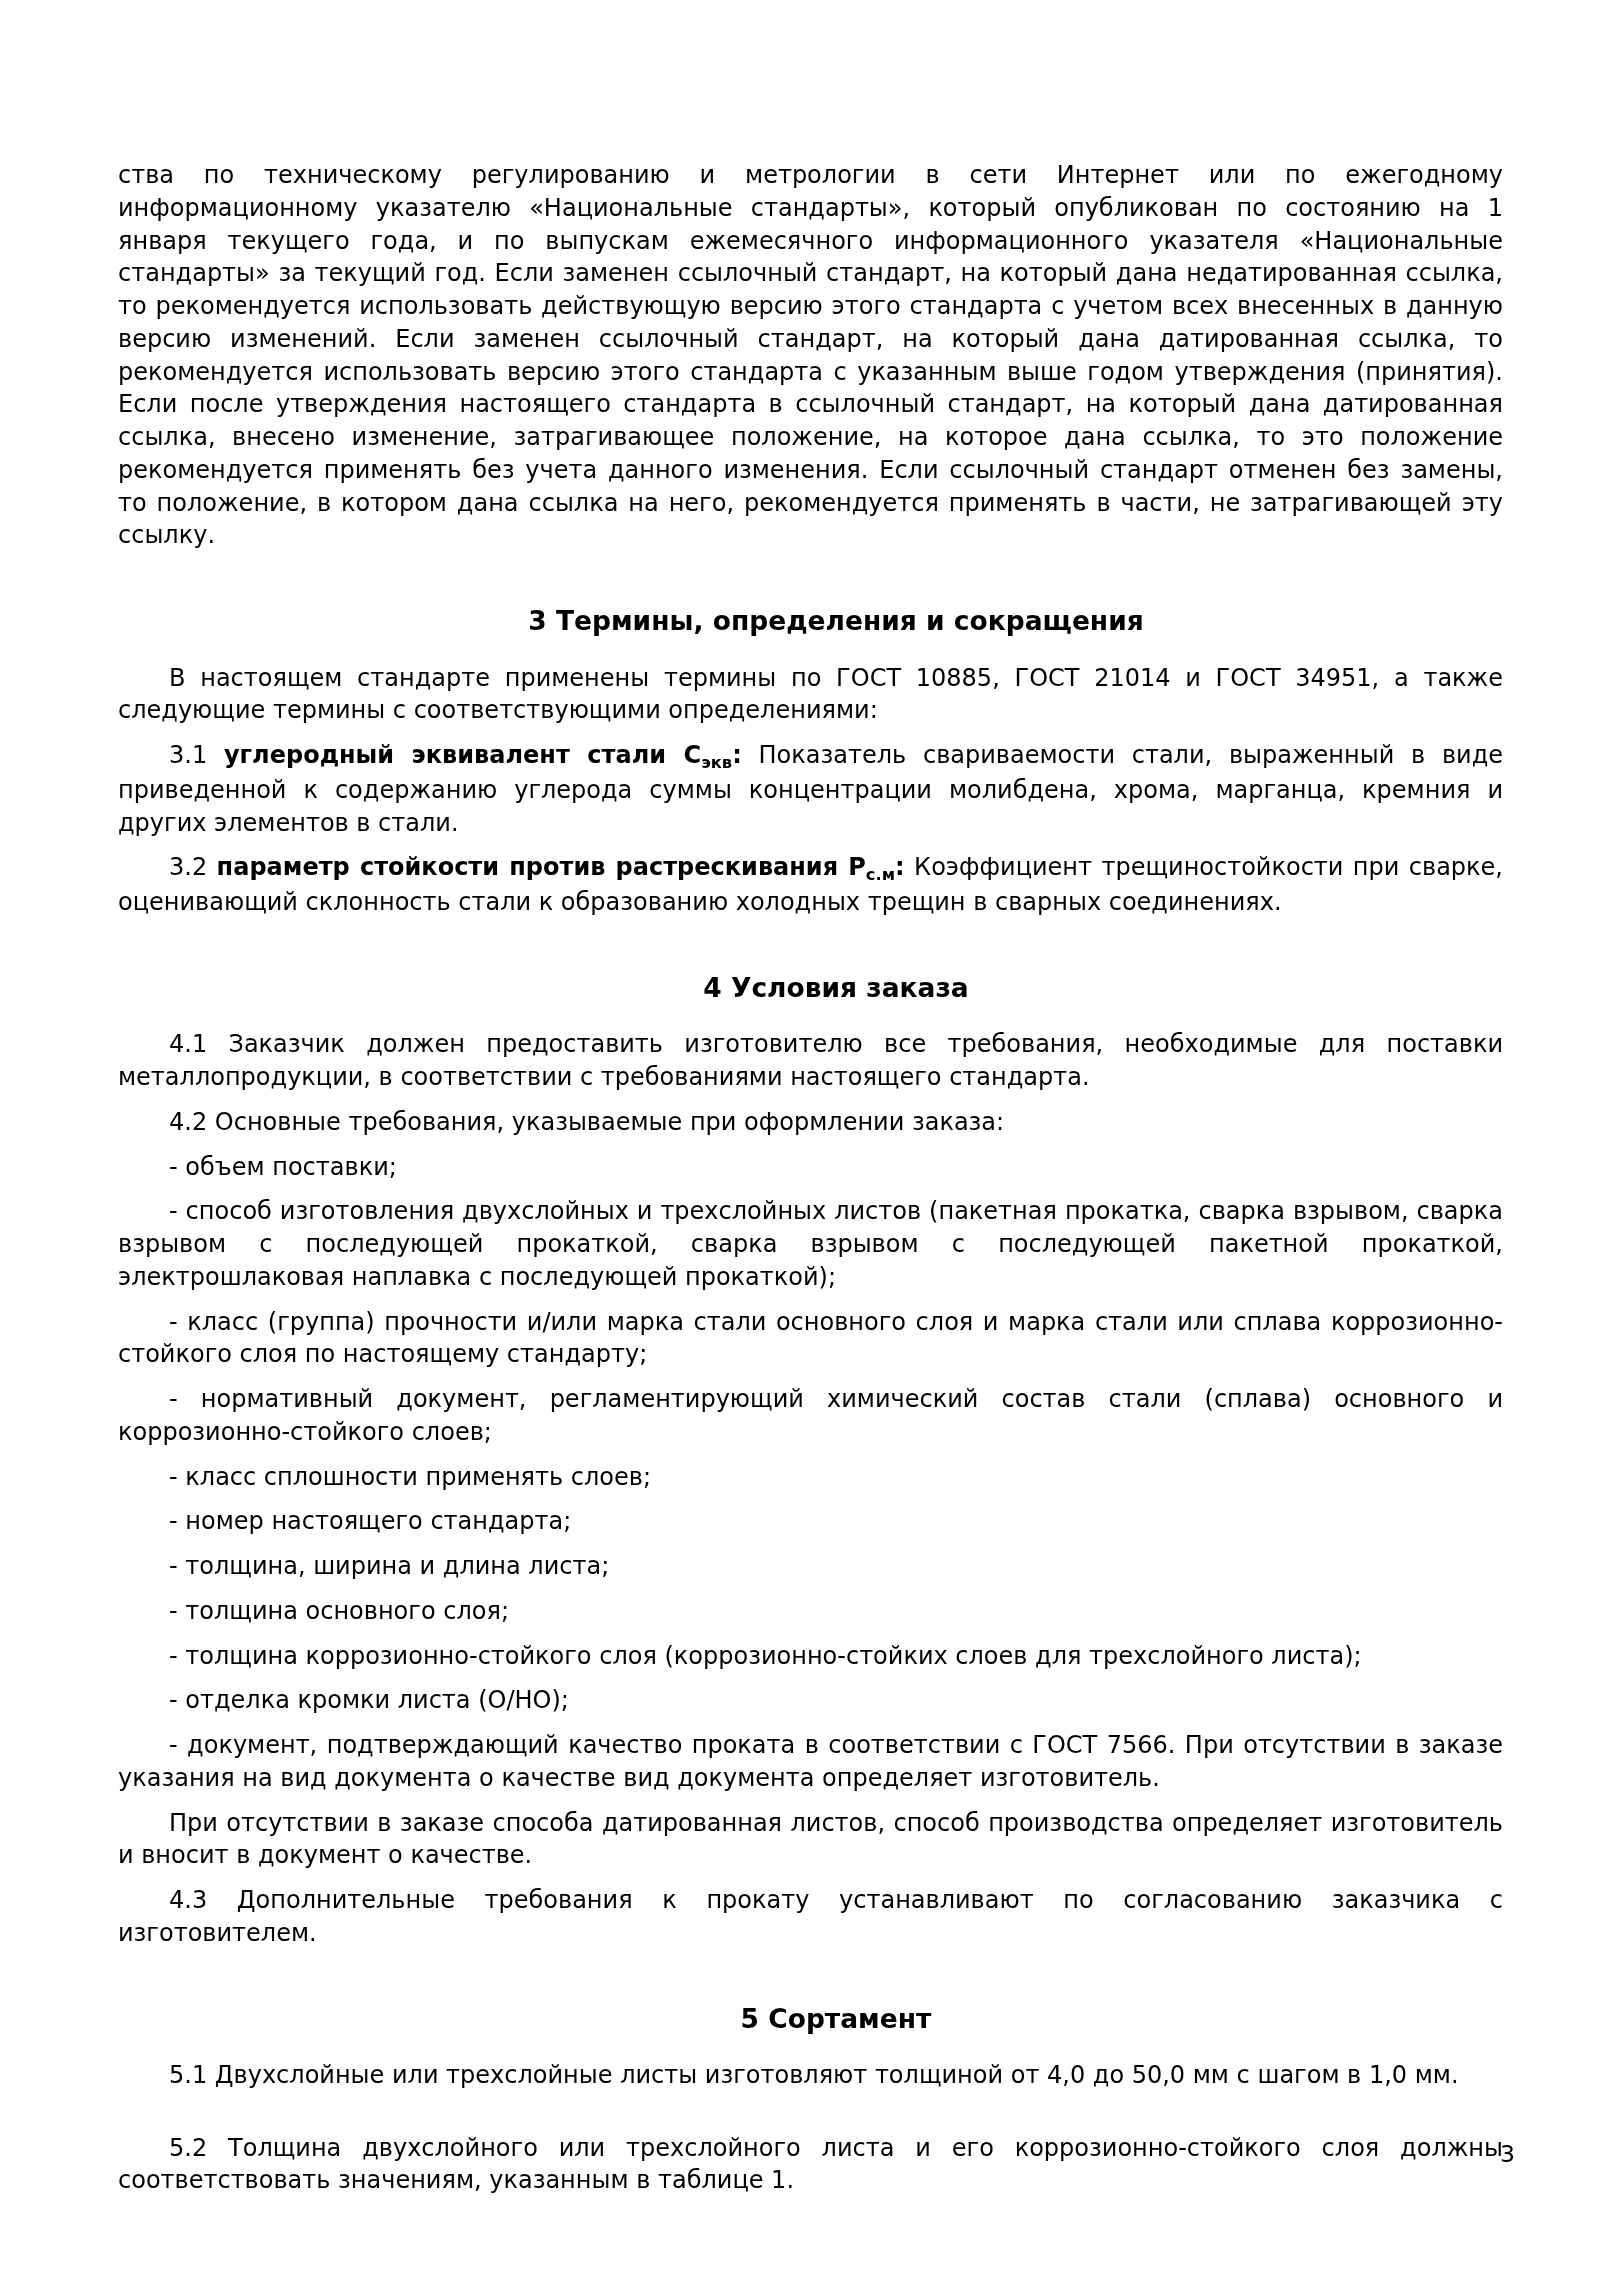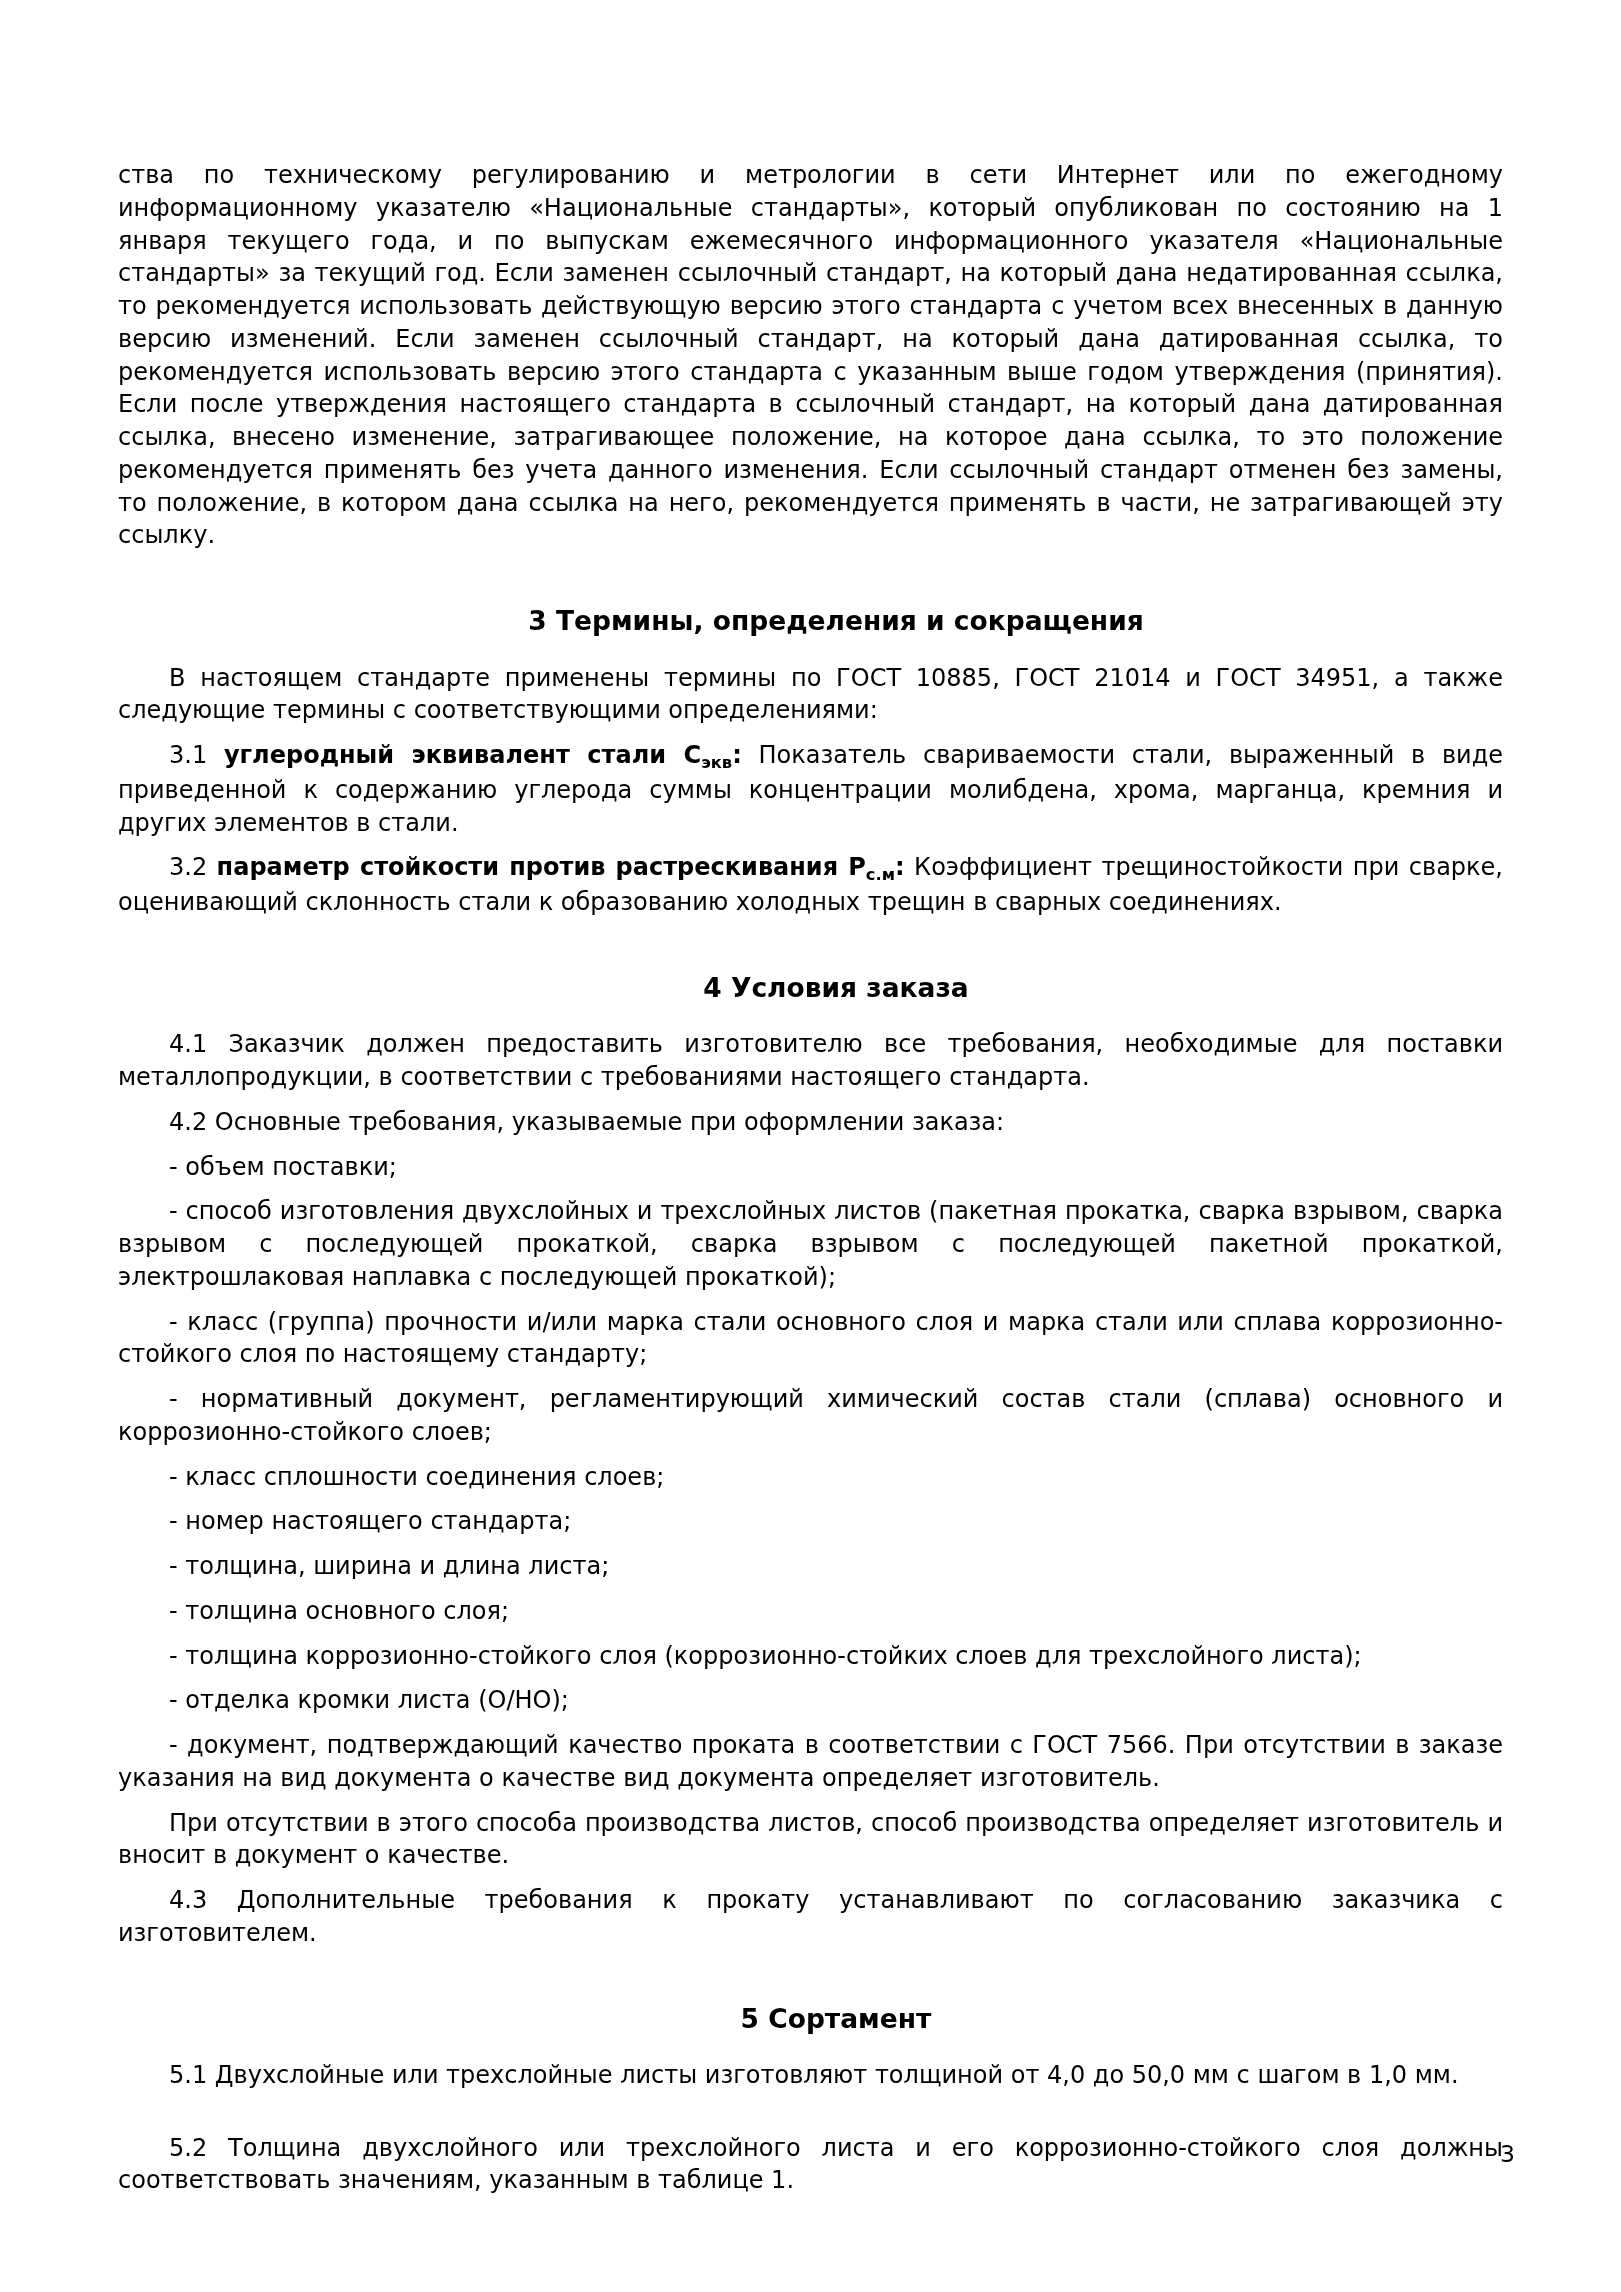--- a/index.html
+++ b/index.html
@@ -99,29 +99,29 @@
 
     <div class="section-heading">4 Условия заказа</div>
 
     <p class="indent">4.1 Заказчик должен предоставить изготовителю все требования, необходимые для поставки металлопродукции, в соответствии с требованиями настоящего стандарта.</p>
     <p class="indent">4.2 Основные требования, указываемые при оформлении заказа:</p>
 
     <p class="list-item">- объем поставки;</p>
     <p class="list-item">- способ изготовления двухслойных и трехслойных листов (пакетная прокатка, сварка взрывом, сварка взрывом с последующей прокаткой, сварка взрывом с последующей пакетной прокаткой, электрошлаковая наплавка с последующей прокаткой);</p>
     <p class="list-item">- класс (группа) прочности и/или марка стали основного слоя и марка стали или сплава коррозионно-стойкого слоя по настоящему стандарту;</p>
     <p class="list-item">- нормативный документ, регламентирующий химический состав стали (сплава) основного и коррозионно-стойкого слоев;</p>
-    <p class="list-item">- класс сплошности соединения слоев;</p>
+    <p class="list-item">- класс сплошности применять слоев;</p>
     <p class="list-item">- номер настоящего стандарта;</p>
     <p class="list-item">- толщина, ширина и длина листа;</p>
     <p class="list-item">- толщина основного слоя;</p>
     <p class="list-item">- толщина коррозионно-стойкого слоя (коррозионно-стойких слоев для трехслойного листа);</p>
     <p class="list-item">- отделка кромки листа (О/НО);</p>
     <p class="list-item">- документ, подтверждающий качество проката в соответствии с ГОСТ 7566. При отсутствии в заказе указания на вид документа о качестве вид документа определяет изготовитель.</p>
 
-    <p class="indent">При отсутствии в этого способа производства листов, способ производства определяет изготовитель и вносит в документ о качестве.</p>
+    <p class="indent">При отсутствии в заказе способа датированная листов, способ производства определяет изготовитель и вносит в документ о качестве.</p>
     <p class="indent">4.3 Дополнительные требования к прокату устанавливают по согласованию заказчика с изготовителем.</p>
 
     <div class="section-heading">5 Сортамент</div>
 
     <p class="indent">5.1 Двухслойные или трехслойные листы изготовляют толщиной от 4,0 до 50,0 мм с шагом в 1,0 мм.</p>
     <div class="spacer-small"></div>
     <p class="indent">5.2 Толщина двухслойного или трехслойного листа и его коррозионно-стойкого слоя должны соответствовать значениям, указанным в таблице 1.</p>
 
   </div>
 

